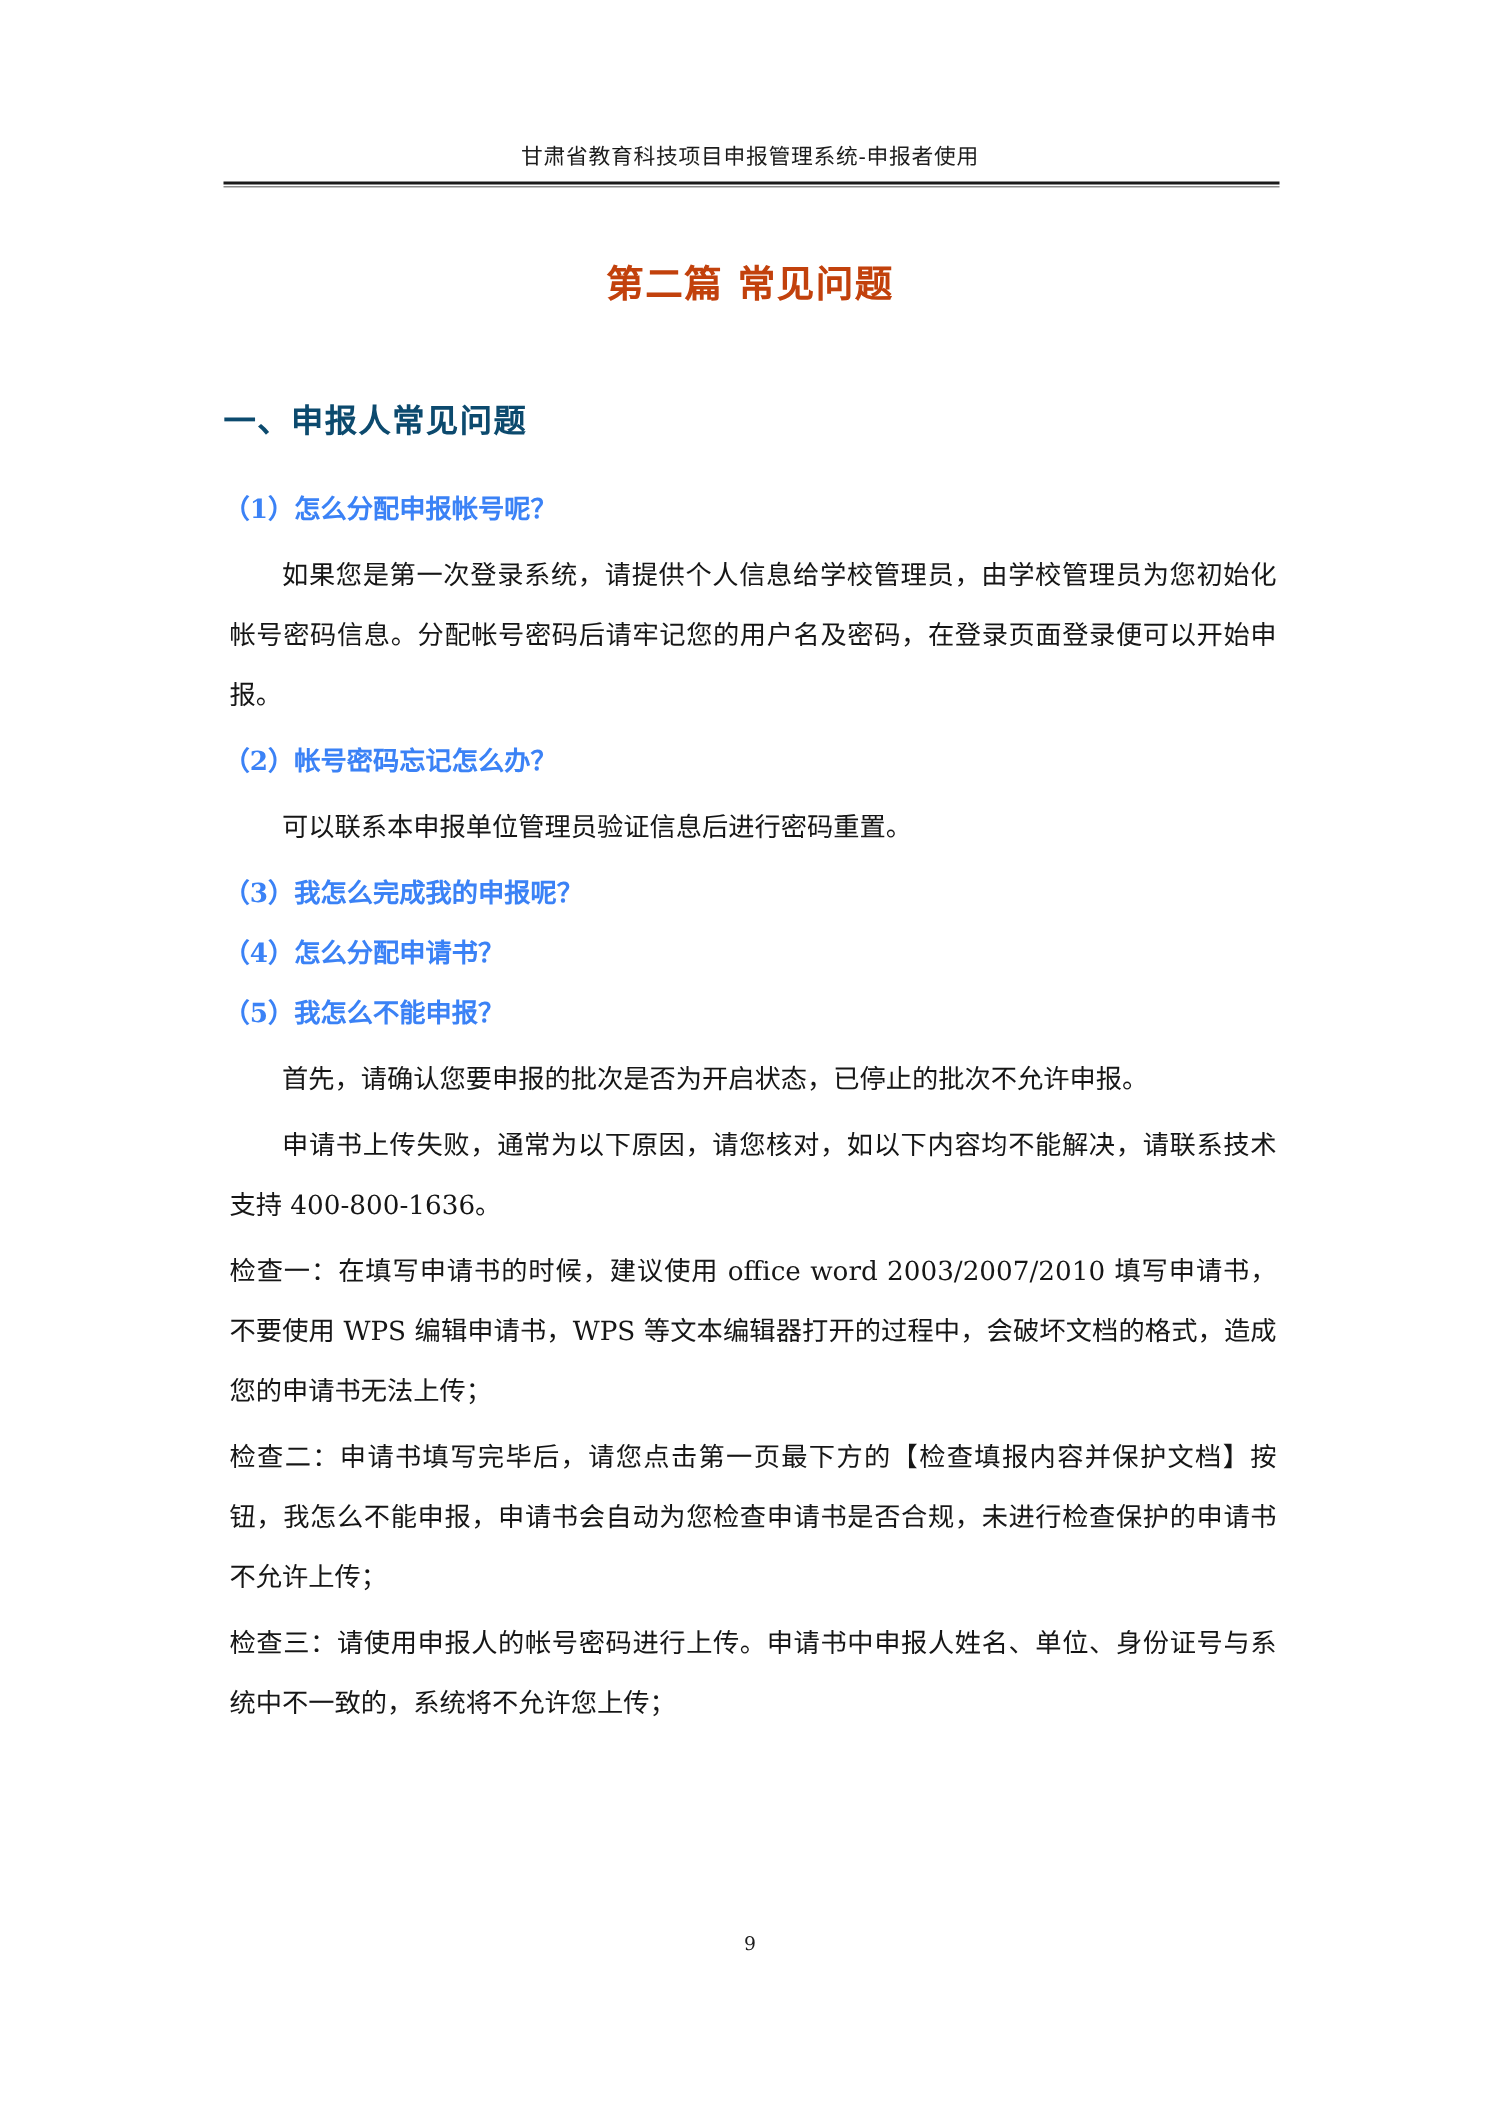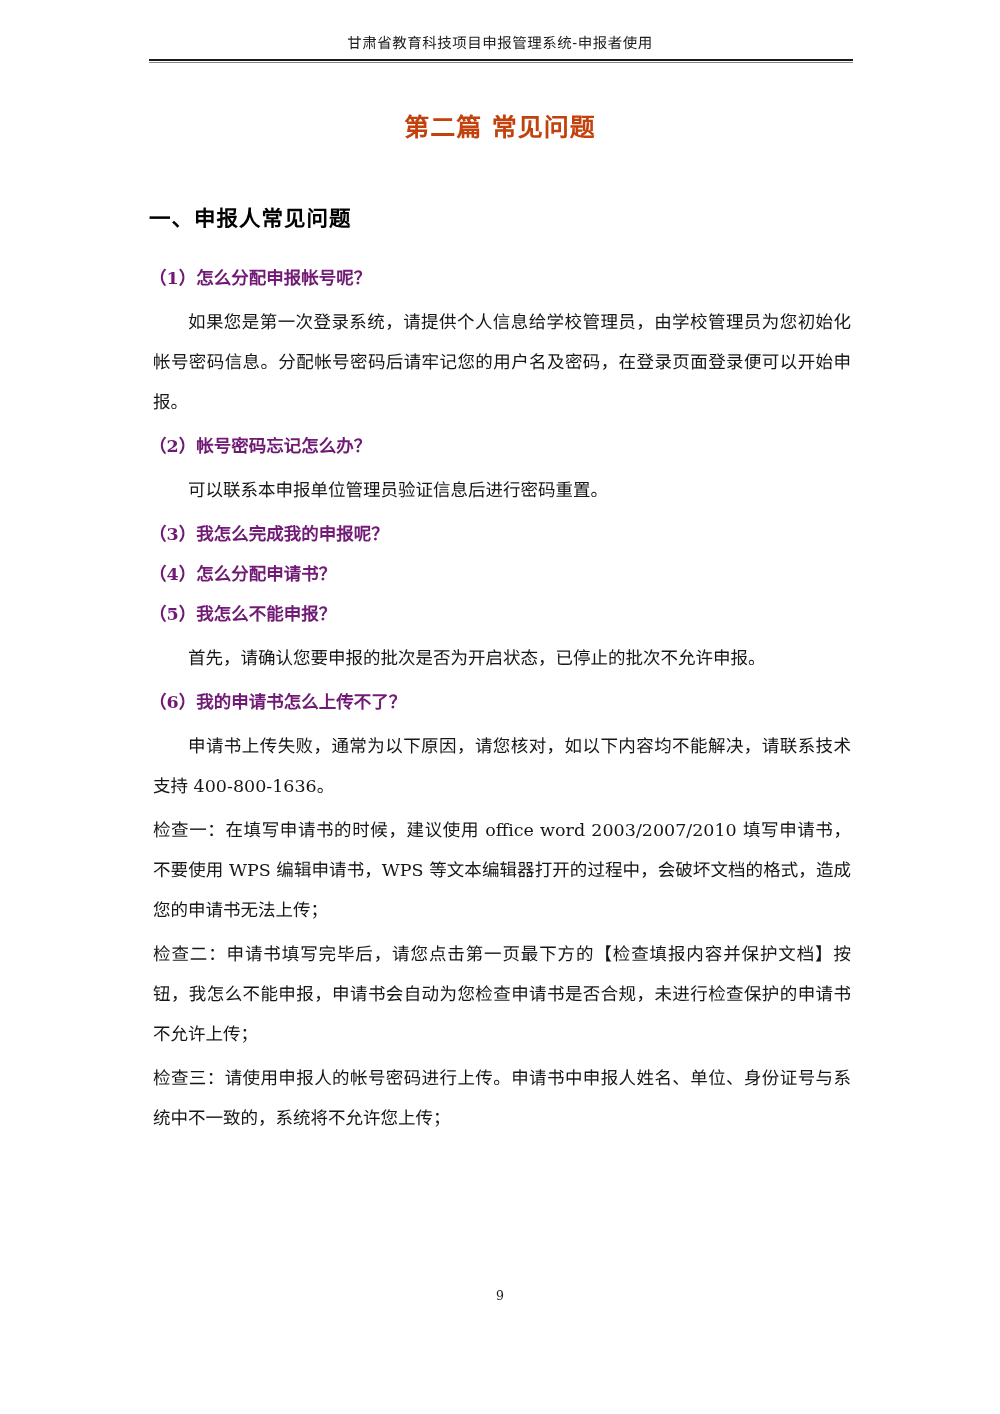--- a/index.html
+++ b/index.html
@@ -12,21 +12,21 @@
     width: 1000px;
     height: 1414px;
     margin: 0 auto;
     background: #ffffff;
     color: #141414;
     font-family: "DejaVu Serif", "Liberation Serif", serif;
     overflow: hidden;
     box-sizing: border-box;
   }
   .running-header {
-    padding-top: 34px;
+    padding-top: 96px;
     text-align: center;
     font-size: 14.5px;
     line-height: 18px;
     letter-spacing: 0.5px;
     color: #1c1c1c;
   }
   .header-rule {
     margin: 7px 147px 0 149px;
     height: 1px;
     border-top: 2px solid #1a1a1a;
@@ -38,31 +38,31 @@
     font-size: 25px;
     font-weight: bold;
     letter-spacing: 1px;
     color: #c2410c;
   }
   .section-heading {
     margin: 58px 145px 26px 149px;
     font-size: 21.5px;
     font-weight: bold;
     letter-spacing: 1px;
-    color: #000000;
+    color: #0c4a6e;
   }
   .faq {
     margin: 0 145px 0 149px;
   }
   .question {
     margin: 0;
     font-size: 17.5px;
     font-weight: bold;
     line-height: 40px;
-    color: #701a75;
+    color: #3b82f6;
   }
   .answer {
     margin: 4px;
     font-size: 17.5px;
     font-weight: normal;
     line-height: 40px;
     text-align: justify;
     color: #161616;
   }
   .answer.indent {
@@ -93,21 +93,20 @@
 
   <main class="faq">
       <h3 class="question">（1）怎么分配申报帐号呢？</h3>
       <p class="answer indent">如果您是第一次登录系统，请提供个人信息给学校管理员，由学校管理员为您初始化帐号密码信息。分配帐号密码后请牢记您的用户名及密码，在登录页面登录便可以开始申报。</p>
       <h3 class="question">（2）帐号密码忘记怎么办？</h3>
       <p class="answer indent">可以联系本申报单位管理员验证信息后进行密码重置。</p>
       <h3 class="question">（3）我怎么完成我的申报呢？</h3>
       <h3 class="question">（4）怎么分配申请书？</h3>
       <h3 class="question">（5）我怎么不能申报？</h3>
       <p class="answer indent">首先，请确认您要申报的批次是否为开启状态，已停止的批次不允许申报。</p>
-      <h3 class="question">（6）我的申请书怎么上传不了？</h3>
       <p class="answer indent">申请书上传失败，通常为以下原因，请您核对，如以下内容均不能解决，请联系技术支持 400-800-1636。</p>
       <p class="answer">检查一：在填写申请书的时候，建议使用 office word 2003/2007/2010 填写申请书，不要使用 WPS 编辑申请书，WPS 等文本编辑器打开的过程中，会破坏文档的格式，造成您的申请书无法上传；</p>
       <p class="answer">检查二：申请书填写完毕后，请您点击第一页最下方的【检查填报内容并保护文档】按钮，我怎么不能申报，申请书会自动为您检查申请书是否合规，未进行检查保护的申请书不允许上传；</p>
       <p class="answer">检查三：请使用申报人的帐号密码进行上传。申请书中申报人姓名、单位、身份证号与系统中不一致的，系统将不允许您上传；</p>
     </main>
 
   <div class="page-footer">
     <span>9</span>
   </div>
 

